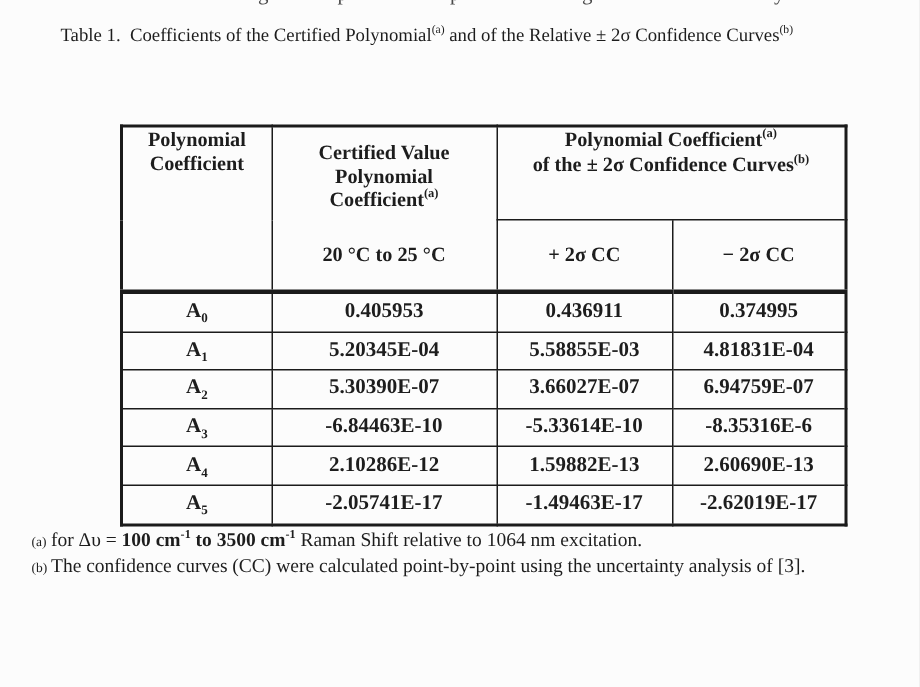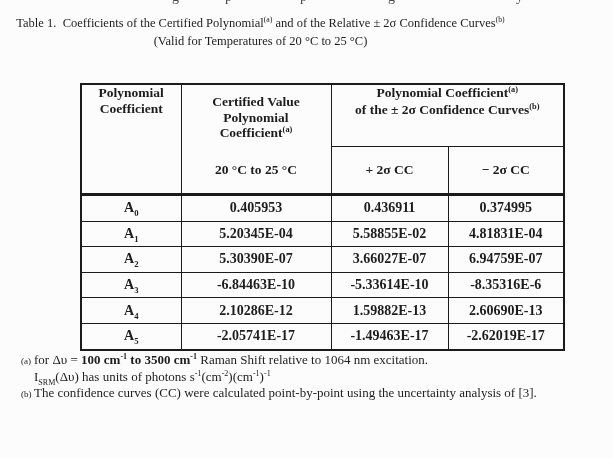--- a/index.html
+++ b/index.html
@@ -6,21 +6,21 @@
   .page{
     position:relative;width:613px;height:458px;overflow:hidden;
     background:#fcfcfc;color:#1d1d1d;
     font-family:"Liberation Serif","DejaVu Serif",serif;
   }
   
   .frag{position:absolute;top:-11px;font-size:14px;color:#4a4a4a;}
   .f0{left:172px}.f1{left:225px}.f2{left:300px}.f3{left:388px}.f4{left:516px}
 
   .title{position:absolute;top:14px;left:0;width:521px;text-align:center;
-         font-size:12.5px;line-height:18px;}
+         font-size:12.5px;line-height:18px;padding-left:24px;}
   .title .tline{white-space:pre;}
 
   table.doc{position:absolute;left:80px;top:83px;width:483px;
             border-collapse:collapse;table-layout:fixed;
             border:2px solid #1b1b1b;font-weight:bold;}
   table.doc td{border:1px solid #1b1b1b;text-align:center;padding:0;
                font-size:13.5px;}
   .hdr-top td{vertical-align:top;}
   .c-poly{line-height:15.5px;padding-top:15px;}
   .cert-title{margin-top:9px;line-height:15.5px;}
@@ -48,21 +48,20 @@
 <div class="page">
 
   <span class="frag f0">g</span>
   <span class="frag f1">p</span>
   <span class="frag f2">p</span>
   <span class="frag f3">g</span>
   <span class="frag f4">y</span>
 
   <div class="title">
     <div class="tline">Table 1.  Coefficients of the Certified Polynomial<sup>(a)</sup> and of the Relative ± 2σ Confidence Curves<sup>(b)</sup></div>
-    <div class="tline">(Valid for Temperatures of 20 °C to 25 °C)</div>
   </div>
 
   <table class="doc">
     <colgroup>
       <col style="width:100px">
         <col style="width:150px">
         <col style="width:117px">
         <col style="width:116px">
     </colgroup>
     <thead>
@@ -92,21 +91,21 @@
     <tbody class="body-rows">
         <tr>
           <td>A<sub>0</sub></td>
           <td>0.405953</td>
           <td class="c-thickleft">0.436911</td>
           <td>0.374995</td>
         </tr>
         <tr>
           <td>A<sub>1</sub></td>
           <td>5.20345E-04</td>
-          <td class="c-thickleft">5.58855E-02</td>
+          <td class="c-thickleft">5.58855E-03</td>
           <td>4.81831E-04</td>
         </tr>
         <tr>
           <td>A<sub>2</sub></td>
           <td>5.30390E-07</td>
           <td class="c-thickleft">3.66027E-07</td>
           <td>6.94759E-07</td>
         </tr>
         <tr>
           <td>A<sub>3</sub></td>
@@ -126,21 +125,20 @@
           <td class="c-thickleft">-1.49463E-17</td>
           <td>-2.62019E-17</td>
         </tr>
       </tbody>
   </table>
 
   <div class="footnotes">
     <div class="fn">
       <span class="fn-marker">(a)</span>
       <div class="line"><span>for Δυ = </span><b>100 cm<sup>-1</sup> to 3500 cm<sup>-1</sup></b><span> Raman Shift relative to 1064 nm excitation.</span></div>
-      <div class="line">I<sub>SRM</sub>(Δυ) has units of photons s<sup>-1</sup>(cm<sup>-2</sup>)(cm<sup>-1</sup>)<sup>-1</sup></div>
     </div>
     <div class="fn">
       <span class="fn-marker">(b)</span>
       <div class="line">The confidence curves (CC) were calculated point-by-point using the uncertainty analysis of [3].</div>
     </div>
   </div>
 
 </div>
 
 </body></html>

